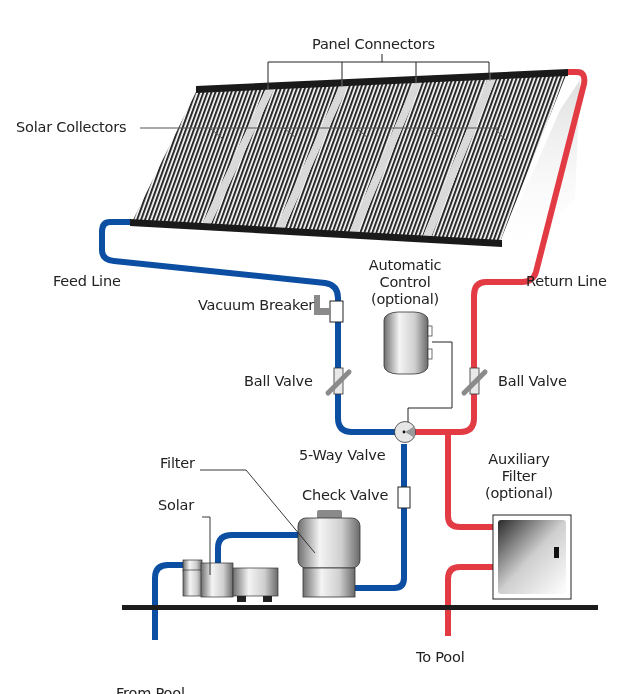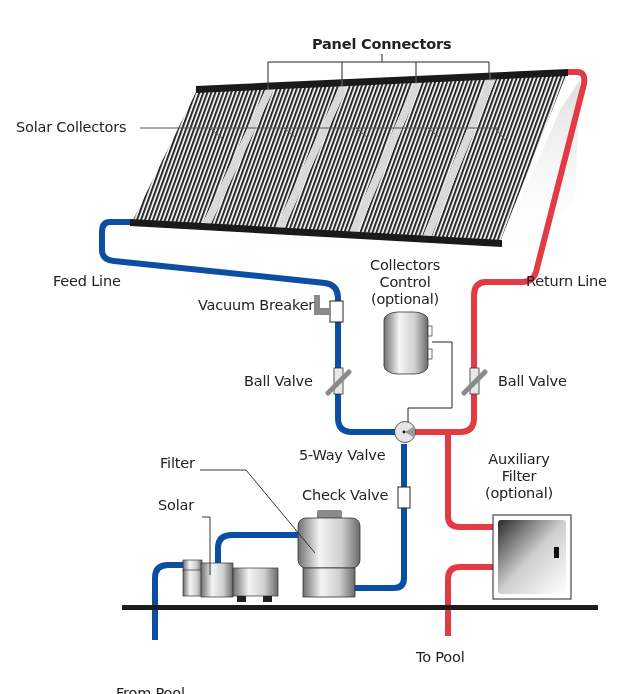--- a/index.html
+++ b/index.html
@@ -131,26 +131,26 @@
   </g>
   <polyline points="202,517 210,517 210,575" fill="none" stroke="#222" stroke-width="0.9"></polyline>
 
   <g>
     <rect x="493" y="515" width="78" height="84" fill="#fff" stroke="#222" stroke-width="1"></rect>
     <rect x="498" y="520" width="68" height="74" rx="3" fill="url(#heaterGrad)"></rect>
     <rect x="554" y="547" width="5" height="11" fill="#111"></rect>
   </g>
 </svg>
 
-<div class="lbl" style="left:312px;top:36px;font-weight:bold;">Panel Connectors</div>
+<div class="lbl" style="left:312px;top:36px;">Panel Connectors</div>
 <div class="lbl" style="left:16px;top:119px;">Solar Collectors</div>
 <div class="lbl" style="left:53px;top:273px;">Feed Line</div>
 <div class="lbl" style="left:526px;top:273px;">Return Line</div>
 <div class="lbl ctr" style="left:360px;top:257px;width:90px;">
-  <div>Collectors</div>
+  <div>Automatic</div>
   <div>Control</div>
   <div>(optional)</div>
 </div>
 <div class="lbl" style="left:186px;top:297px;margin-left:12px;">Vacuum Breaker</div>
 <div class="lbl" style="left:244px;top:373px;">Ball Valve</div>
 <div class="lbl" style="left:498px;top:373px;">Ball Valve</div>
 <div class="lbl" style="left:299px;top:447px;">5-Way Valve</div>
 <div class="lbl" style="left:142px;top:455px;margin-left:18px;">Filter</div>
 <div class="lbl" style="left:302px;top:487px;">Check Valve</div>
 <div class="lbl" style="left:158px;top:497px;">Solar</div>

